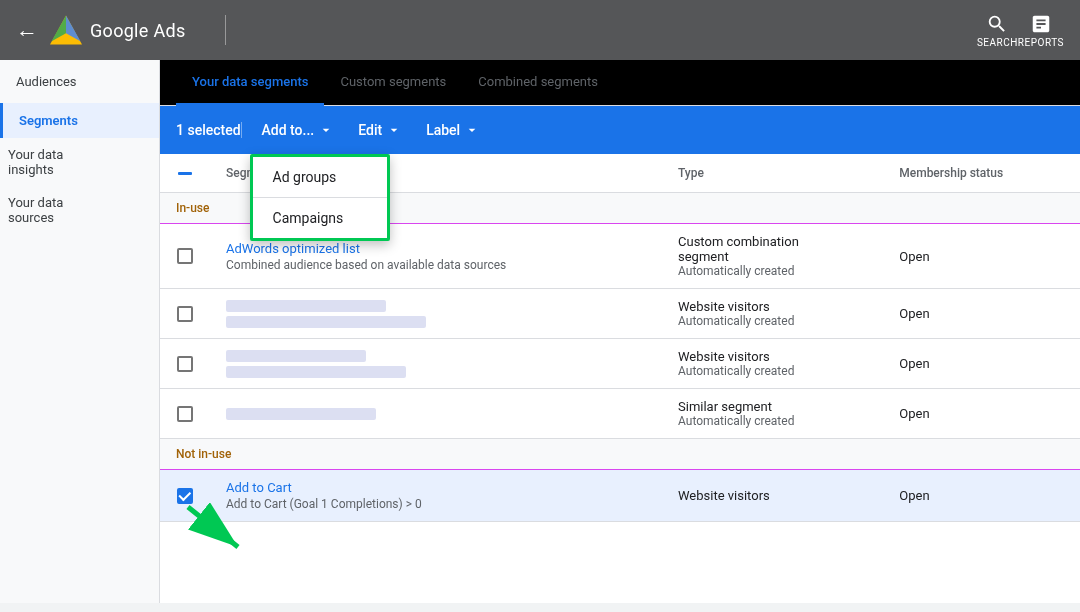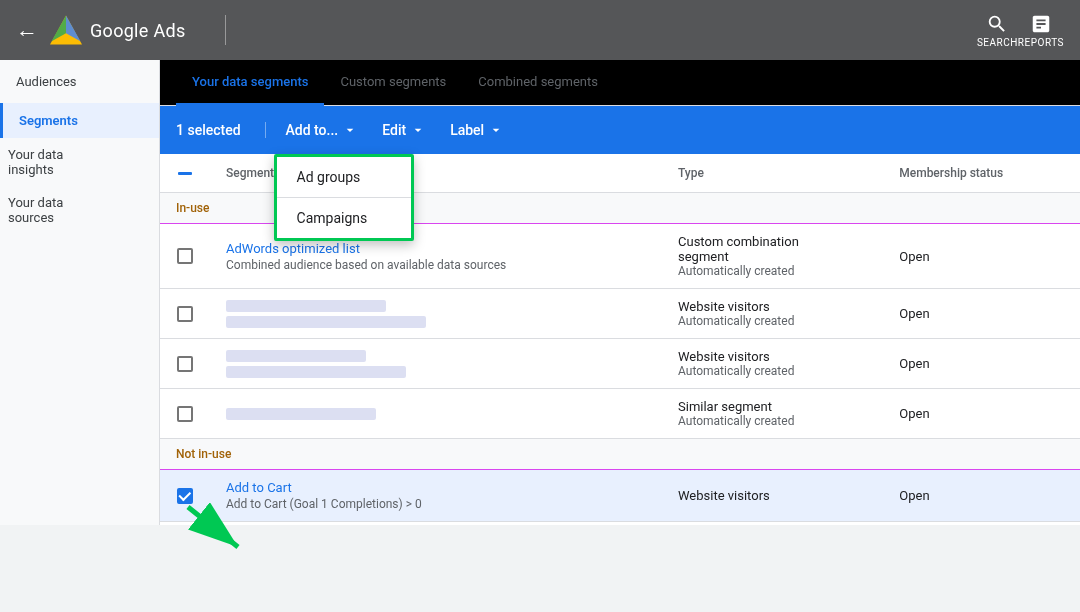--- a/index.html
+++ b/index.html
@@ -59,21 +59,21 @@
       color: white;
       cursor: pointer;
       gap: 2px;
     }
     .nav-icon-btn svg { width: 22px; height: 22px; fill: white; }
     .nav-icon-label { font-size: 10px; letter-spacing: 0.5px; }
 
     
     .main-layout {
       display: flex;
-      height: 465px;
+      height: 543px;
     }
 
     
     .sidebar {
       width: 160px;
       background: #f8f9fa;
       border-right: 1px solid #dadce0;
       flex-shrink: 0;
     }
     .sidebar-top-item {
@@ -139,21 +139,21 @@
       align-items: center;
       background: #1a73e8;
       padding: 0 16px;
       height: 48px;
       gap: 0;
     }
     .selected-count {
       color: white;
       font-size: 14px;
       font-weight: 500;
-      padding-right: 24px;
+      padding-right: 0;
       border-right: 1px solid rgba(255,255,255,0.4);
       margin-right: 8px;
     }
     .action-btn {
       display: flex;
       align-items: center;
       gap: 4px;
       color: white;
       font-size: 14px;
       font-weight: 500;

